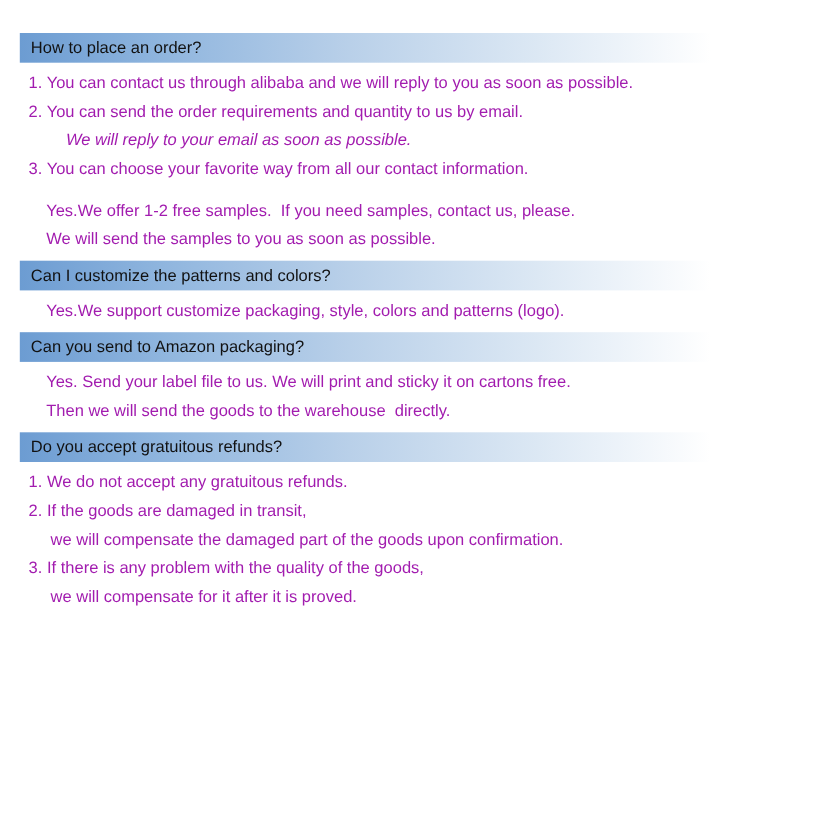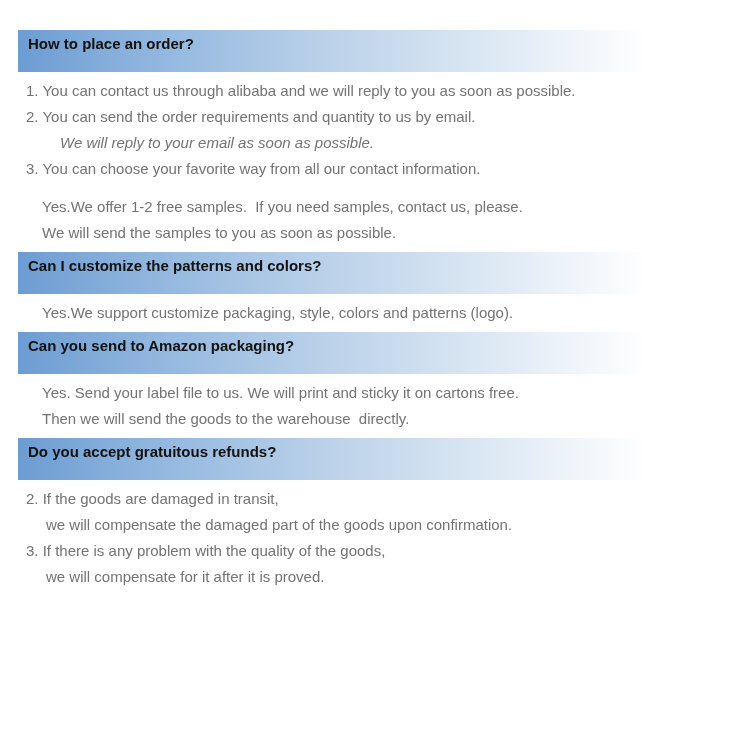--- a/index.html
+++ b/index.html
@@ -21,34 +21,33 @@
     box-sizing: border-box;
     padding: 30px 18px 0 18px;
   }
   .faq-block {
     margin-bottom: 2px;
   }
   .q-bar {
     display: block;
     box-sizing: border-box;
     width: 100%;
-    padding: 4px 0 19px 10px;
+    padding: 4px 0 4px 10px;
     font-size: 15px;
     line-height: 19px;
     color: #111111;
     background: linear-gradient(to right, #6c9cd2 0%, #8fb5de 18%, #b9d0e9 42%, #dce8f4 66%, #ffffff 88%, #ffffff 100%);
-    font-weight: bold;
   }
   .answers {
     padding: 6px 0 4px 0;
   }
   .ans-line {
     font-size: 15px;
     line-height: 20px;
-    color: #737373;
+    color: #a21caf;
     padding: 3px 0 3px 0;
     white-space: pre;
   }
   .ans-num {
     padding-left: 8px;
   }
   .ans-ind1 {
     padding-left: 24px;
   }
   .ans-ind2 {
@@ -88,20 +87,21 @@
       <div class="faq-block">
         <div class="q-bar">Can you send to Amazon packaging?</div>
         <div class="answers">
           <div class="ans-line ans-ind1">Yes. Send your label file to us. We will print and sticky it on cartons free.</div>
           <div class="ans-line ans-ind1">Then we will send the goods to the warehouse  directly.</div>
         </div>
       </div>
       <div class="faq-block">
         <div class="q-bar">Do you accept gratuitous refunds?</div>
         <div class="answers">
+          <div class="ans-line ans-num">1. We do not accept any gratuitous refunds.</div>
           <div class="ans-line ans-num">2. If the goods are damaged in transit,</div>
           <div class="ans-line ans-ind3">we will compensate the damaged part of the goods upon confirmation.</div>
           <div class="ans-line ans-num">3. If there is any problem with the quality of the goods,</div>
           <div class="ans-line ans-ind3">we will compensate for it after it is proved.</div>
         </div>
       </div>
     </div>
 </div>
 
 </body></html>

